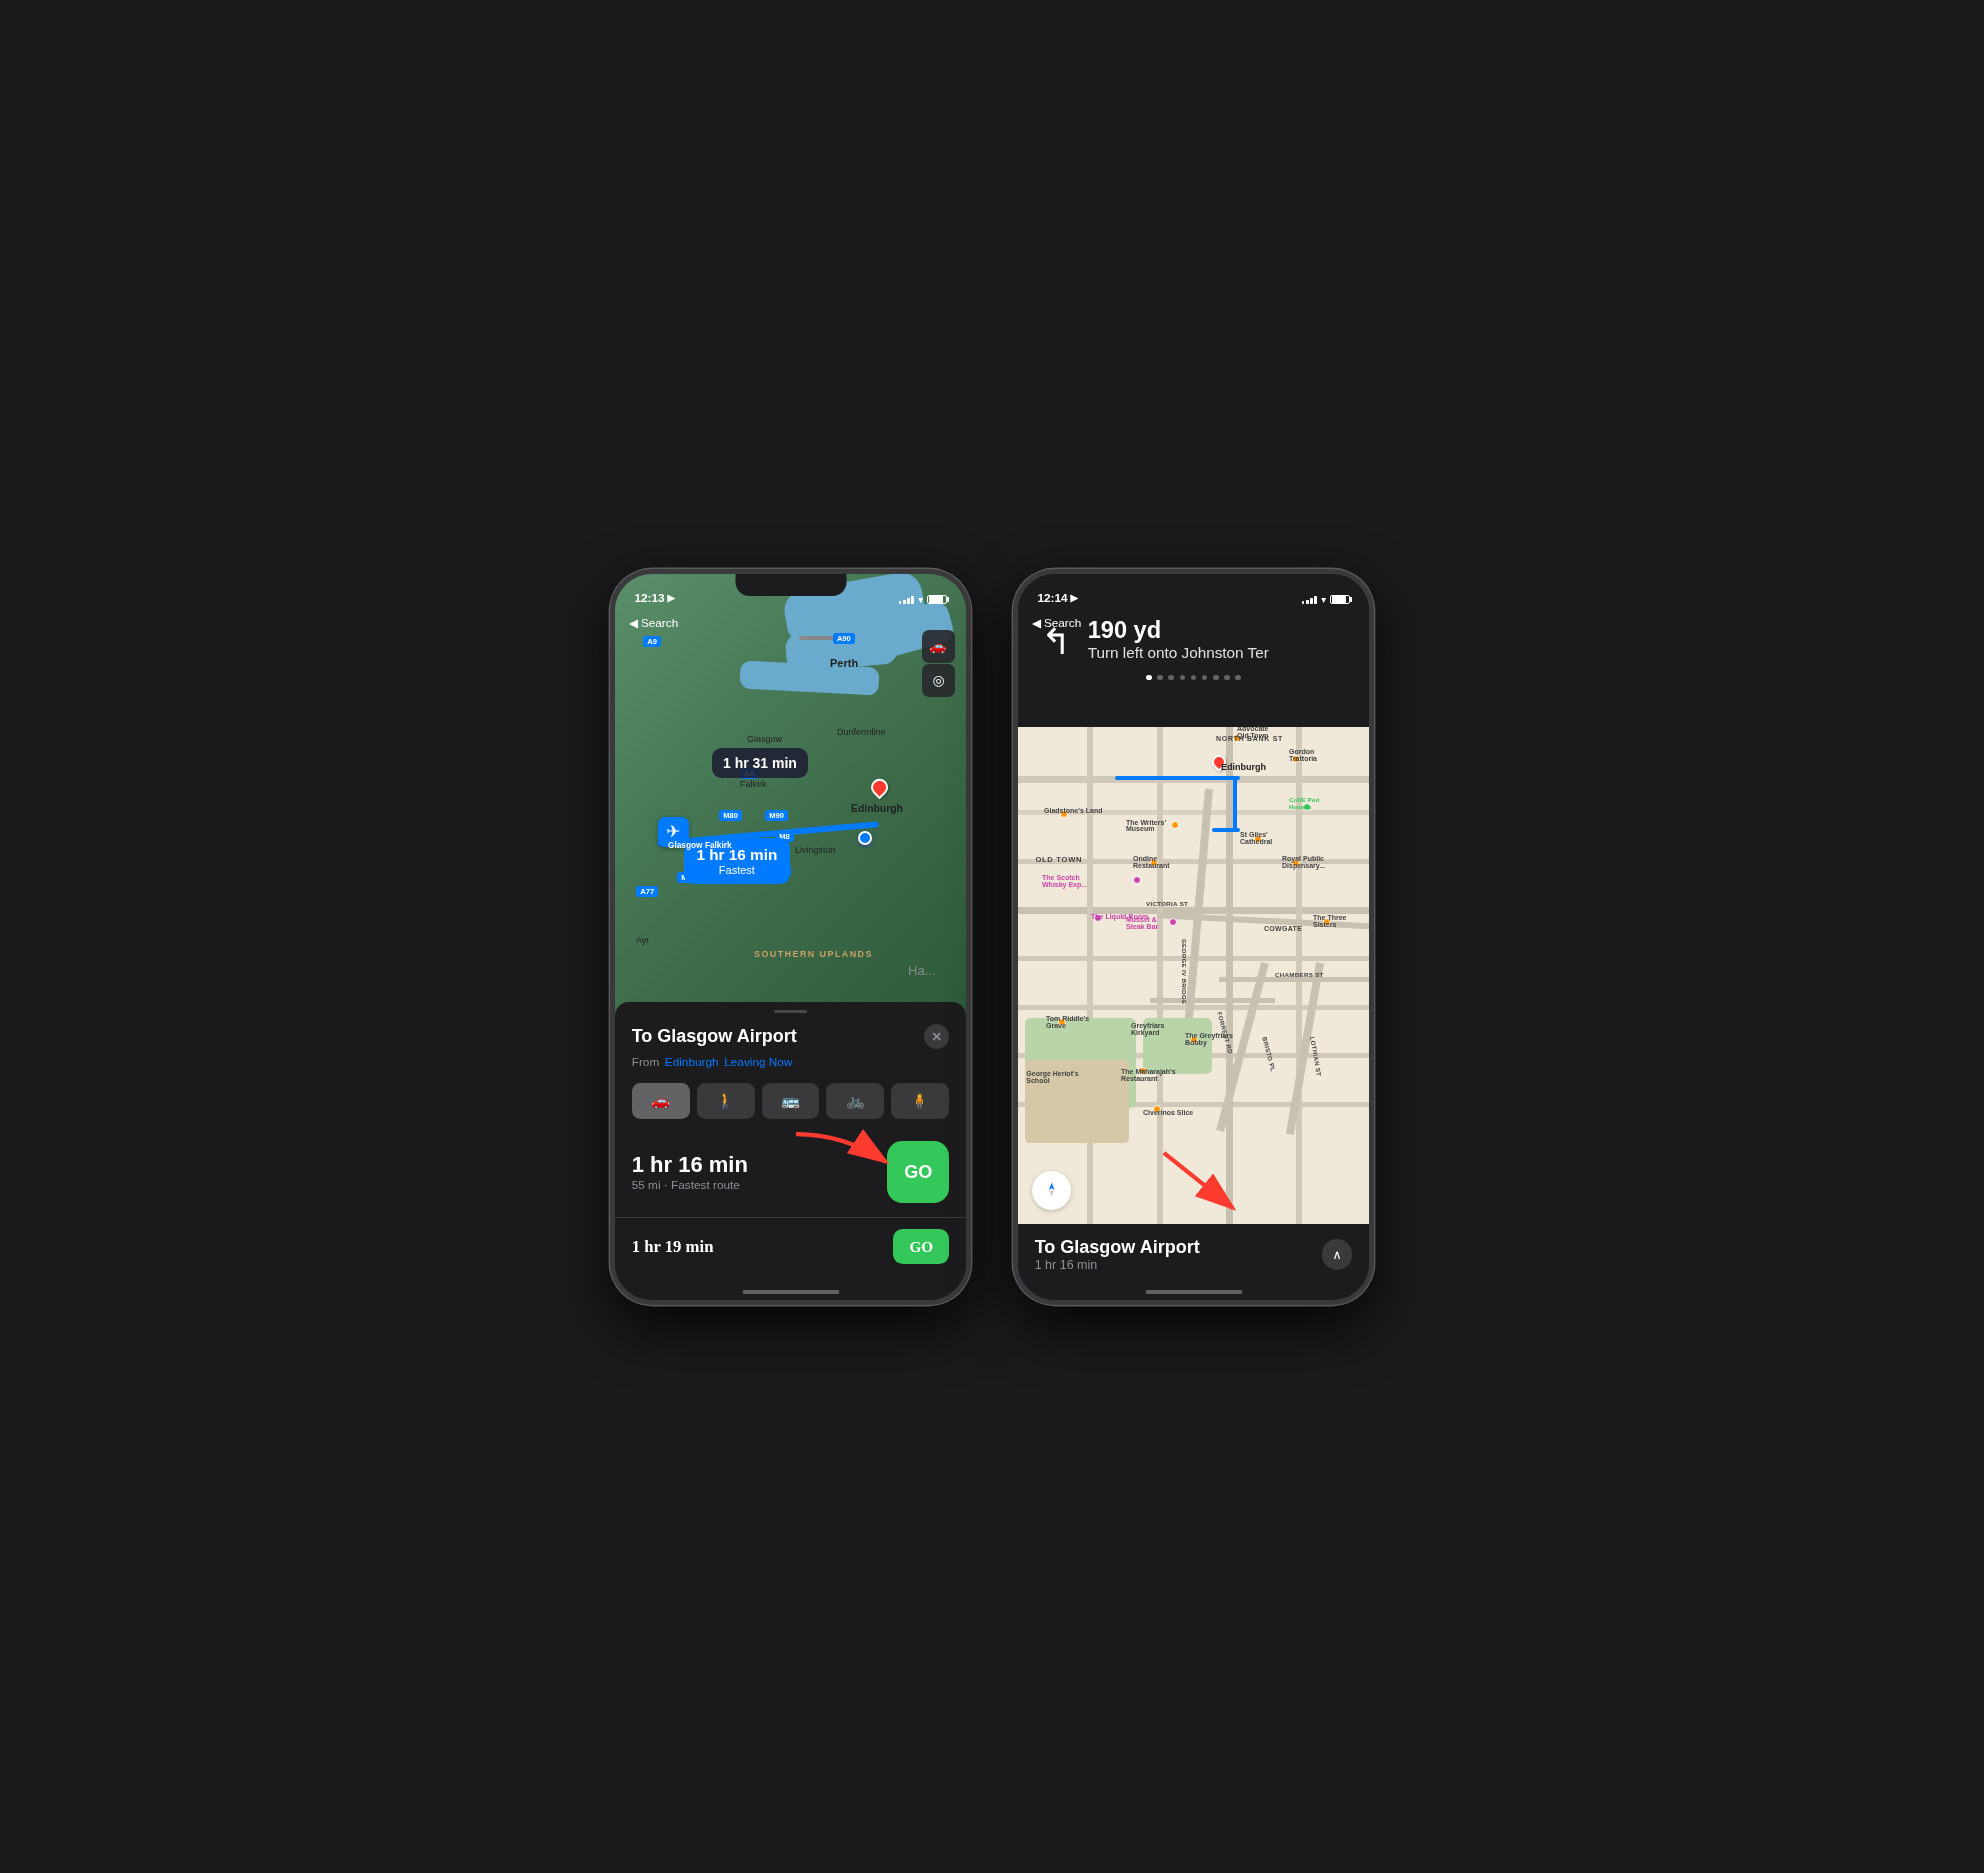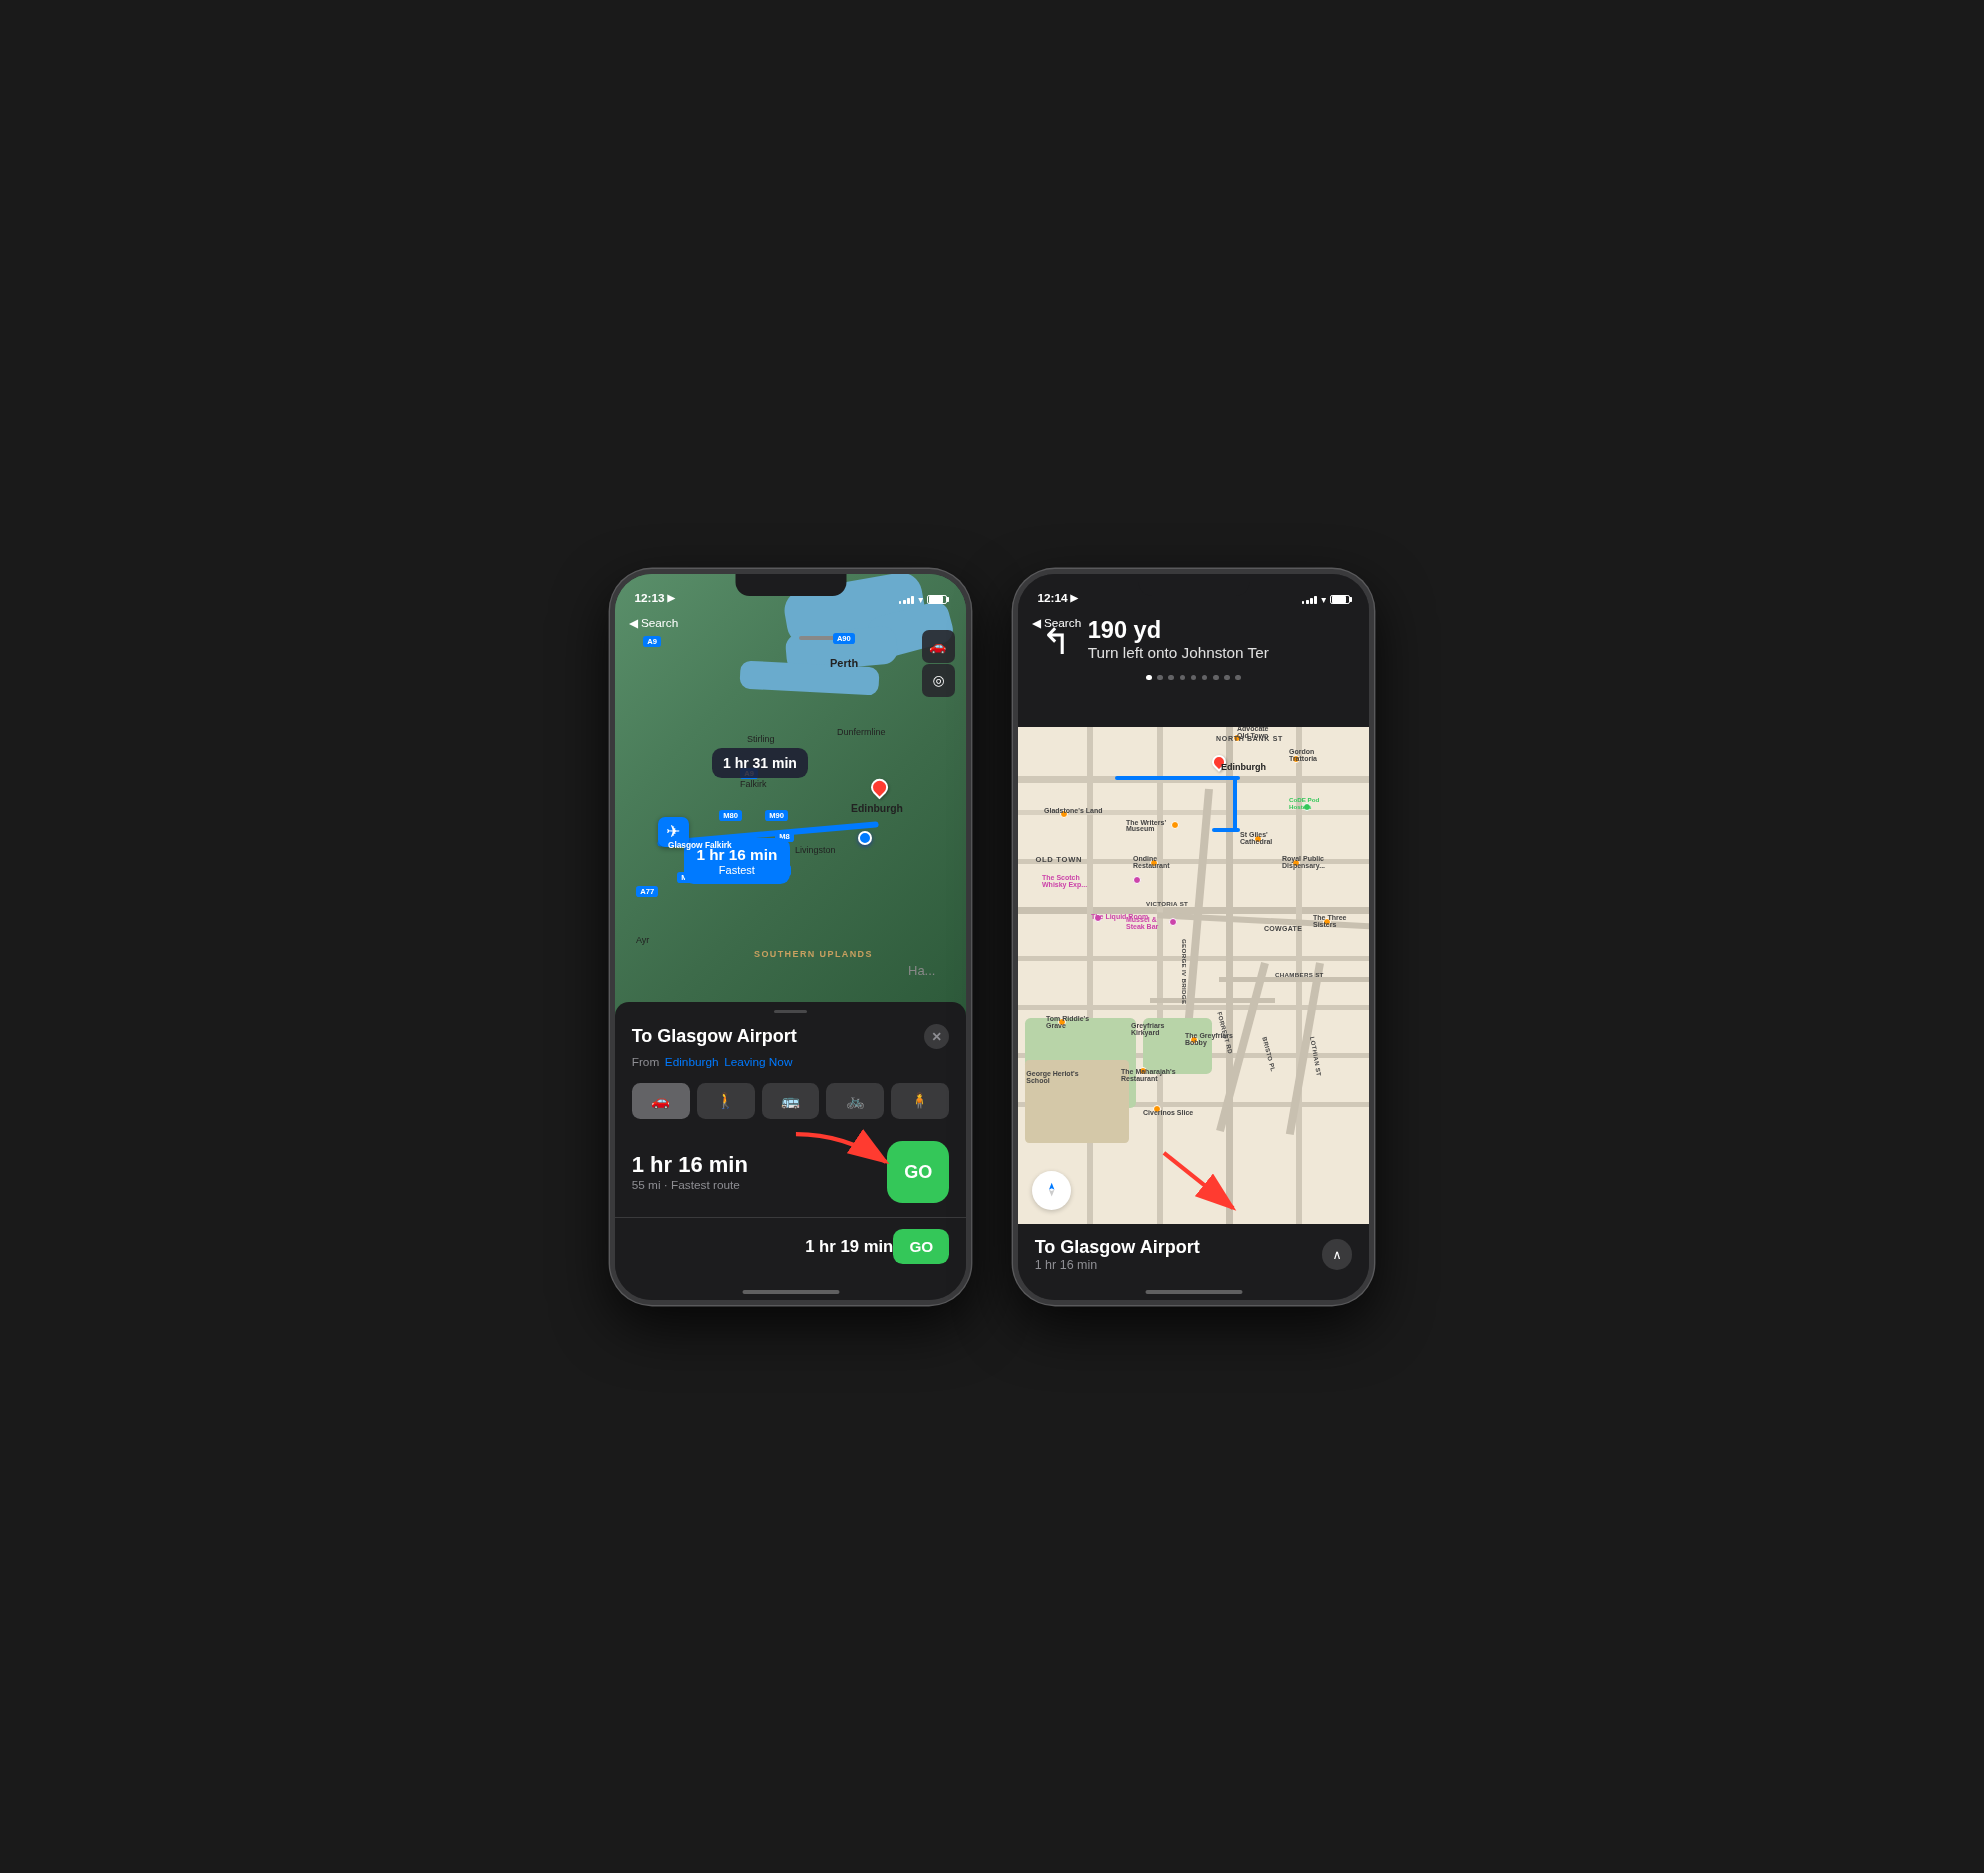--- a/index.html
+++ b/index.html
@@ -351,21 +351,22 @@
       font-size: 18px;
       font-weight: 800;
     }
 
     
     .second-route-row {
       border-top: 0.7px solid #3a3a3c;
       padding: 11px 16.7px;
       display: flex;
       align-items: center;
-      justify-content: flex-end;
+      justify-content: space-between;
+      font-family: Liberation Serif, serif;
     }
     .second-route-time {
       color: white;
       font-size: 16.7px;
       font-weight: 700;
     }
     .second-go-btn {
       width: 56px;
       height: 35px;
       background: #34c759;
@@ -674,21 +675,21 @@
 
         <div class="current-loc" style="top:257px;left:243px"></div>
 
         <div class="airport-marker" style="top:243px;left:43px">✈</div>
 
         <div class="location-pin" style="top:205px;left:255px">
           <div class="pin-head"></div>
         </div>
 
         <div class="map-label" style="top:83px;left:215px;color:#222;font-size:11px;font-weight:600">Perth</div>
-        <div class="map-label" style="top:160px;left:132px;color:#222;font-size:9px">Stirling</div>
+        <div class="map-label" style="top:160px;left:132px;color:#222;font-size:9px">Glasgow</div>
         <div class="map-label" style="top:153px;left:222px;color:#222;font-size:9px">Dunfermline</div>
         <div class="map-label" style="top:205px;left:125px;color:#222;font-size:9px">Falkirk</div>
         <div class="map-label" style="top:229px;left:236px;color:#222;font-size:10.4px;font-weight:600">Edinburgh</div>
         <div class="map-label" style="top:271px;left:180px;color:#222;font-size:9px">Livingston</div>
         <div class="map-label" style="top:266px;left:53px;color:white;font-size:8.3px;font-weight:600">Glasgow Falkirk</div>
         <div class="map-label" style="top:361px;left:21px;color:#222;font-size:9px">Ayr</div>
         <div class="map-label" style="top:375px;left:139px;color:#c8a060;font-size:9px;font-weight:700;letter-spacing:1.4px">SOUTHERN UPLANDS</div>
         <div class="map-label" style="top:389px;left:293px;color:#888;font-size:13px">Ha...</div>
 
         <div class="map-controls">

